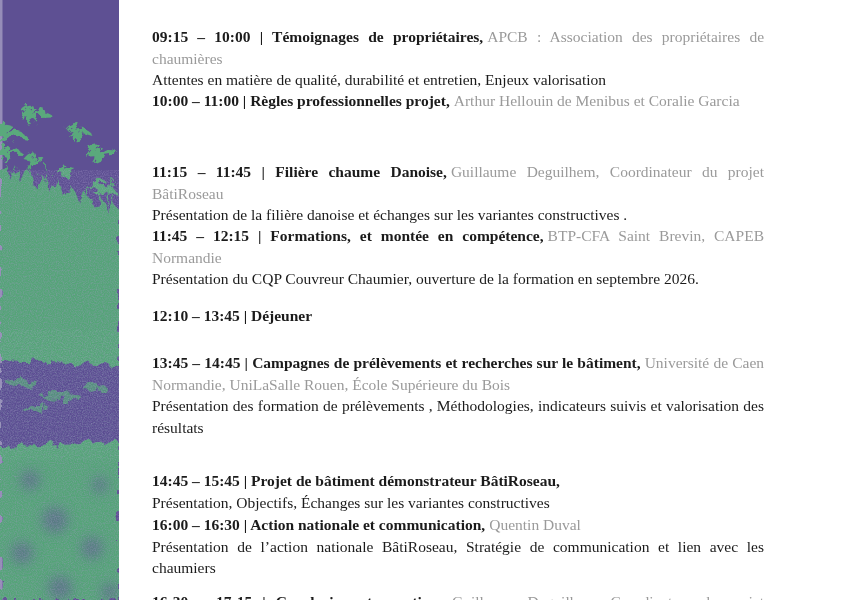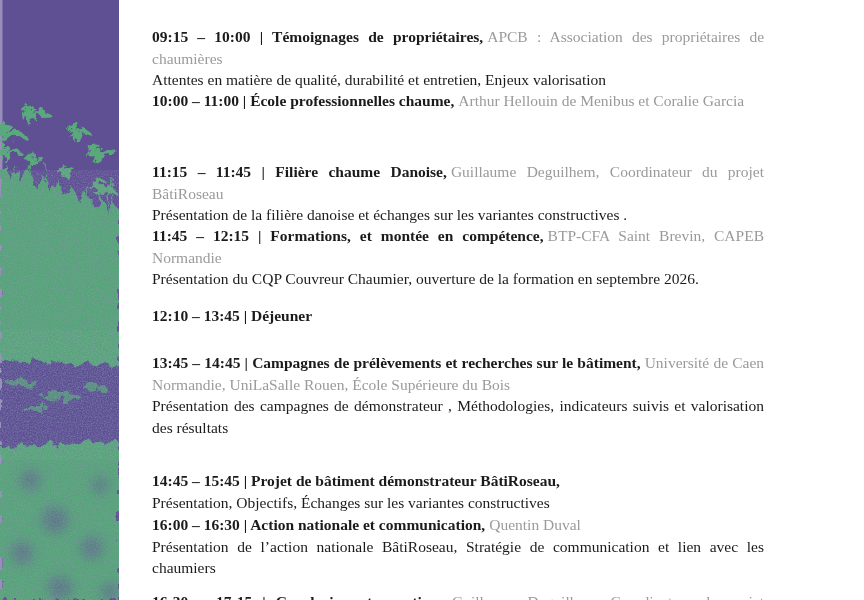--- a/index.html
+++ b/index.html
@@ -93,41 +93,41 @@
   <rect x="0" y="330" width="119" height="130" filter="url(#speckgreen)" opacity="0.5"></rect>
 </svg>
 
 <main>
   <div class="entry" style="top: 26px;">
     <span class="head"><span class="time">09:15 – 10:00</span><span class="sep"> | </span><span class="title">Témoignages de propriétaires,</span></span><span class="speakers">APCB : Association des propriétaires de chaumières</span>
     <span class="desc">Attentes en matière de qualité, durabilité et entretien, Enjeux valorisation</span>
   </div>
 
   <div class="entry" style="top: 90px;">
-    <span class="head"><span class="time">10:00 – 11:00</span><span class="sep"> | </span><span class="title">École professionnelles chaume,</span></span><span class="speakers">Arthur Hellouin de Menibus et Coralie Garcia</span>
+    <span class="head"><span class="time">10:00 – 11:00</span><span class="sep"> | </span><span class="title">Règles professionnelles projet,</span></span><span class="speakers">Arthur Hellouin de Menibus et Coralie Garcia</span>
   </div>
 
   <div class="entry" style="top: 161px;">
     <span class="head"><span class="time">11:15 – 11:45</span><span class="sep"> | </span><span class="title">Filière chaume Danoise,</span></span><span class="speakers">Guillaume Deguilhem, Coordinateur du projet BâtiRoseau</span>
     <span class="desc">Présentation de la filière danoise et échanges sur les variantes constructives .</span>
   </div>
 
   <div class="entry" style="top: 225px;">
     <span class="head"><span class="time">11:45 – 12:15</span><span class="sep"> | </span><span class="title">Formations, et montée en compétence,</span></span><span class="speakers">BTP-CFA Saint Brevin, CAPEB Normandie</span>
     <span class="desc">Présentation du CQP Couvreur Chaumier, ouverture de la formation en septembre 2026.</span>
   </div>
 
   <div class="entry" style="top: 305px;">
     <span class="head"><span class="time">12:10 – 13:45</span><span class="sep"> | </span><span class="title">Déjeuner</span></span>
     <span class="desc"></span>
   </div>
 
   <div class="entry" style="top: 352px;">
     <span class="head"><span class="time">13:45 – 14:45</span><span class="sep"> | </span><span class="title">Campagnes de prélèvements et recherches sur le bâtiment,</span></span><span class="speakers">Université de Caen Normandie, UniLaSalle Rouen, École Supérieure du Bois</span>
-    <span class="desc">Présentation des campagnes de démonstrateur , Méthodologies, indicateurs suivis et valorisation des résultats</span>
+    <span class="desc">Présentation des formation de prélèvements , Méthodologies, indicateurs suivis et valorisation des résultats</span>
   </div>
 
   <div class="entry" style="top: 470px;">
     <span class="head"><span class="time">14:45 – 15:45</span><span class="sep"> | </span><span class="title">Projet de bâtiment démonstrateur BâtiRoseau,</span></span>
     <span class="desc">Présentation, Objectifs, Échanges sur les variantes constructives</span>
   </div>
 
   <div class="entry" style="top: 514px;">
     <span class="head"><span class="time">16:00 – 16:30</span><span class="sep"> | </span><span class="title">Action nationale et communication,</span></span><span class="speakers">Quentin Duval</span>
     <span class="desc">Présentation de l’action nationale BâtiRoseau, Stratégie de communication et lien avec les chaumiers</span>

